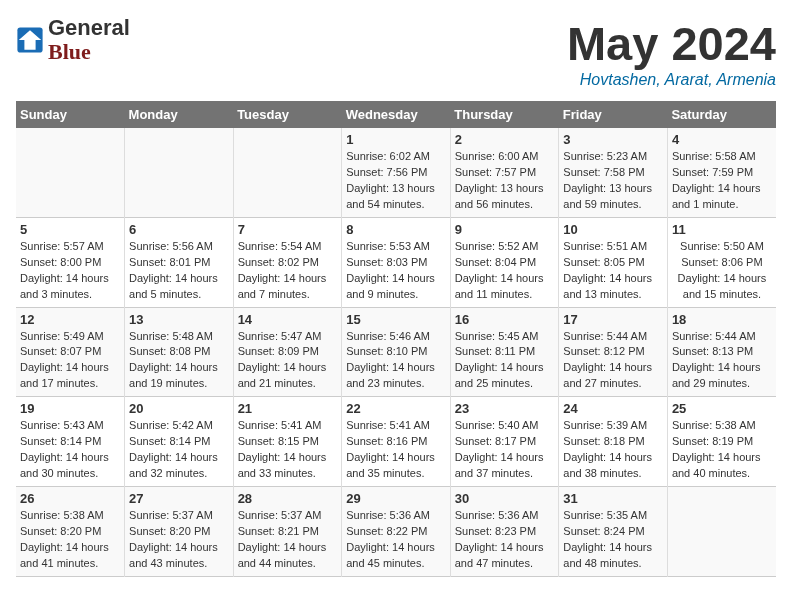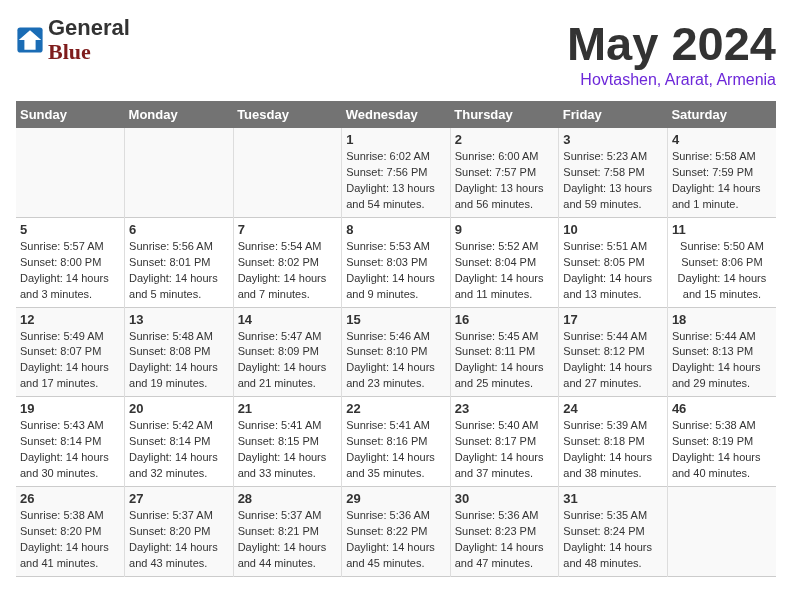--- a/index.html
+++ b/index.html
@@ -36,21 +36,22 @@
     .title-block {
       text-align: right;
     }
     .main-title {
       font-size: 47px;
       font-weight: bold;
       color: #333;
     }
     .subtitle {
       font-size: 16px;
-      color: #6d28d9;
+      color: #0369a1;
+      font-style: italic;
     }
     table {
       width: 100%;
       border-collapse: collapse;
       font-size: 11px;
     }
     thead tr th {
       background-color: #737373;
       color: #fff;
       padding: 6px 4px;
@@ -293,21 +294,21 @@
 and 37 minutes.</div>
         </td>
         <td>
           <span class="day-num">24</span>
           <div class="day-info" style="white-space: pre-line;">Sunrise: 5:39 AM
 Sunset: 8:18 PM
 Daylight: 14 hours
 and 38 minutes.</div>
         </td>
         <td>
-          <span class="day-num">46</span>
+          <span class="day-num">25</span>
           <div class="day-info" style="white-space: pre-line;">Sunrise: 5:38 AM
 Sunset: 8:19 PM
 Daylight: 14 hours
 and 40 minutes.</div>
         </td>
       </tr>
       <tr>
         <td>
           <span class="day-num">26</span>
           <div class="day-info" style="white-space: pre-line;">Sunrise: 5:38 AM

